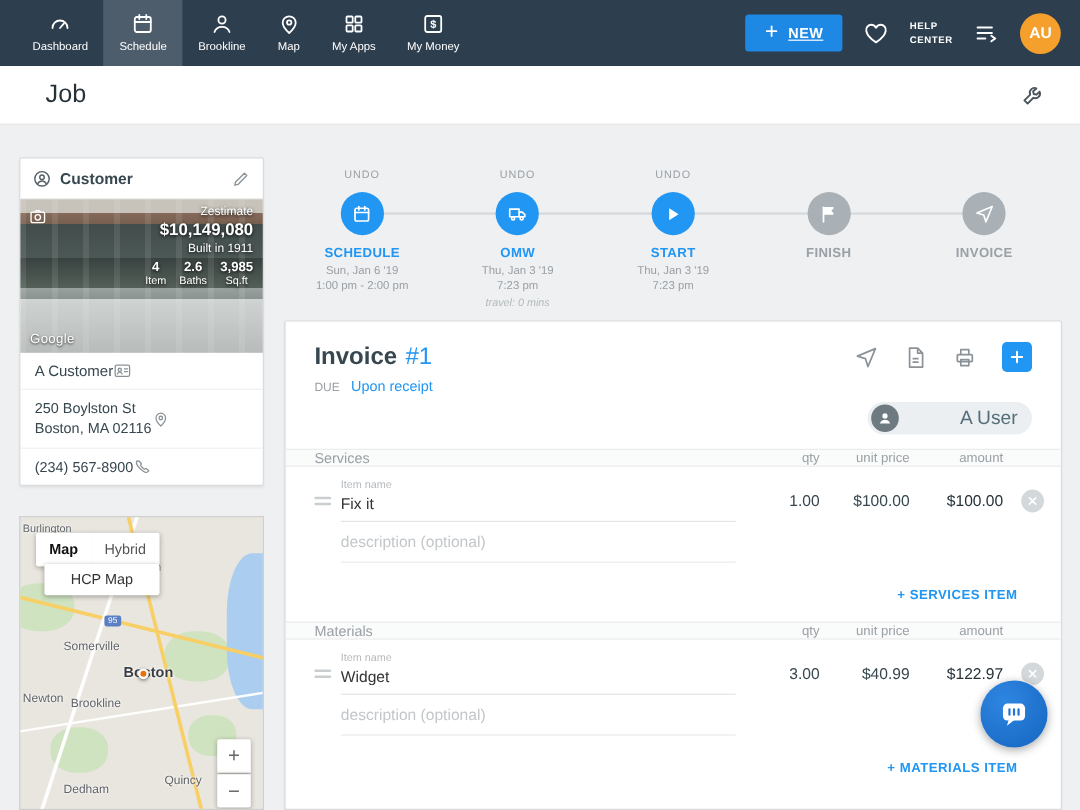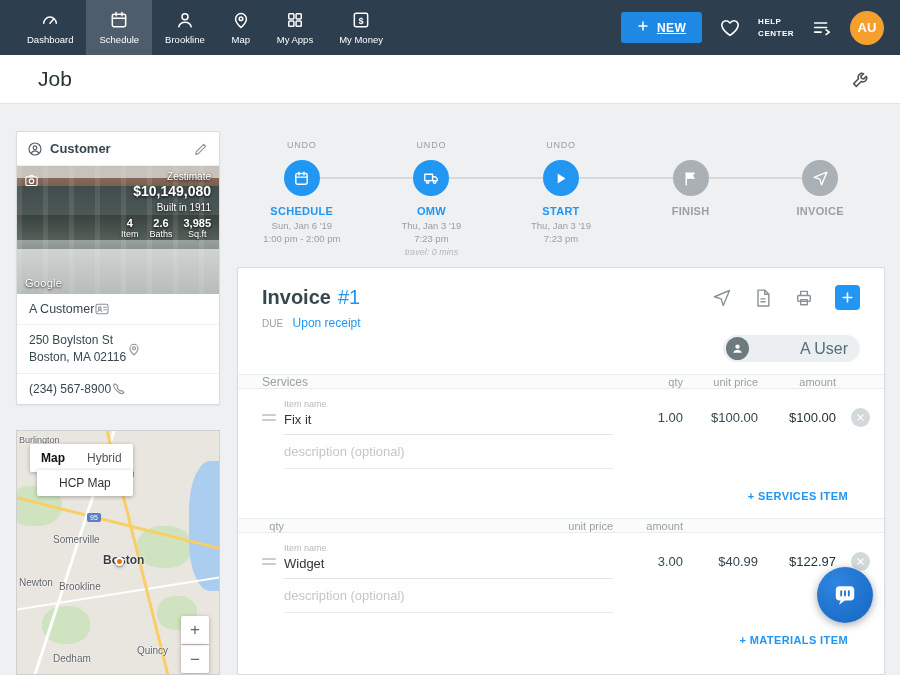--- a/index.html
+++ b/index.html
@@ -502,20 +502,21 @@
     </div>
     <div class="desc-row">
       <span></span>
       <input class="desc-input" placeholder="description (optional)" style="">
     </div>
     <div class="add-row">
       <span class="add-link">+ SERVICES ITEM</span>
     </div>
 
     <div class="sec-head" style="margin-top:0;">
+      <span class="sec-name">Materials</span>
       <span class="colh">qty</span>
       <span class="colh">unit price</span>
       <span class="colh">amount</span>
       <span></span>
     </div>
     <div class="item-row">
       <div class="handle">
           <span></span>
           <span></span>
         </div>

